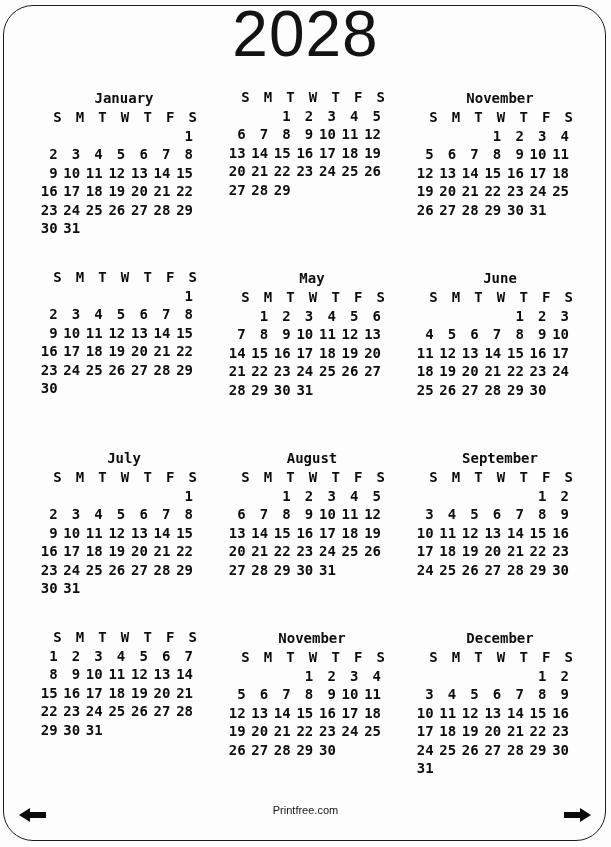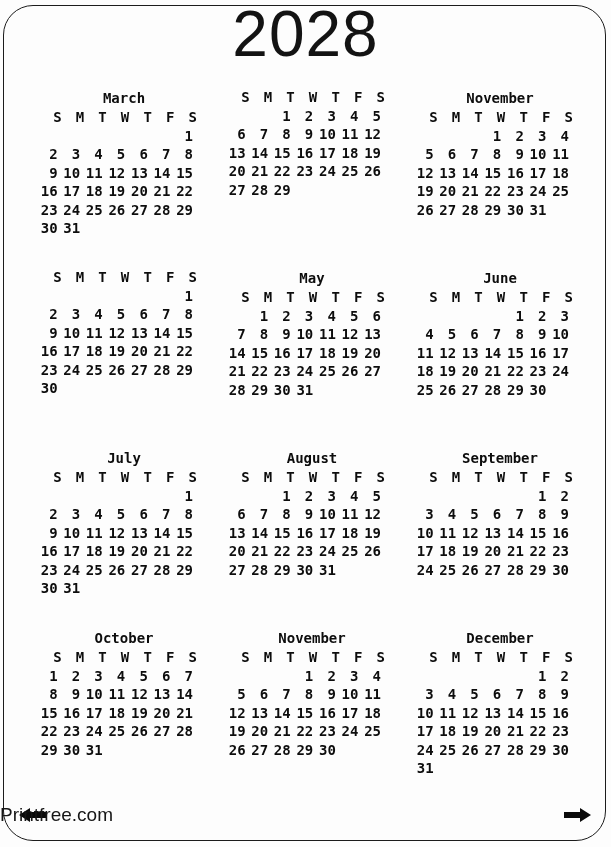--- a/index.html
+++ b/index.html
@@ -68,23 +68,23 @@
     font-weight: 700;
     line-height: 18.5px;
     white-space: pre;
   }
   .hcell { transform: translateX(4px); }
   .footer-text {
     position: absolute;
     top: 804px;
     left: 0;
     width: 100%;
-    text-align: left;
+    text-align: center;
     font-family: "Liberation Sans", sans-serif;
-    font-size: 19px;
+    font-size: 11px;
     color: #161616;
   }
   .arrow {
     position: absolute;
     top: 808px;
     width: 27px;
     height: 14px;
     cursor: pointer;
   }
   .arrow svg { display: block; }
@@ -93,21 +93,21 @@
 </style>
 </head>
 <body>
 
 <div class="frame"></div>
 
 <h1 class="year-title">2028</h1>
 
 <div class="calendar" id="calendar">
     <div class="month">
-      <div class="m-name">March</div>
+      <div class="m-name">January</div>
       <div class="m-grid">
         <div class="cell hcell">S</div>
         <div class="cell hcell">M</div>
         <div class="cell hcell">T</div>
         <div class="cell hcell">W</div>
         <div class="cell hcell">T</div>
         <div class="cell hcell">F</div>
         <div class="cell hcell">S</div>
         <div class="cell"></div>
         <div class="cell"></div>
@@ -535,21 +535,20 @@
         <div class="cell">24</div>
         <div class="cell">25</div>
         <div class="cell">26</div>
         <div class="cell">27</div>
         <div class="cell">28</div>
         <div class="cell">29</div>
         <div class="cell">30</div>
       </div>
     </div>
     <div class="month">
-      <div class="m-name">October</div>
       <div class="m-grid">
         <div class="cell hcell">S</div>
         <div class="cell hcell">M</div>
         <div class="cell hcell">T</div>
         <div class="cell hcell">W</div>
         <div class="cell hcell">T</div>
         <div class="cell hcell">F</div>
         <div class="cell hcell">S</div>
         <div class="cell">1</div>
         <div class="cell">2</div>

